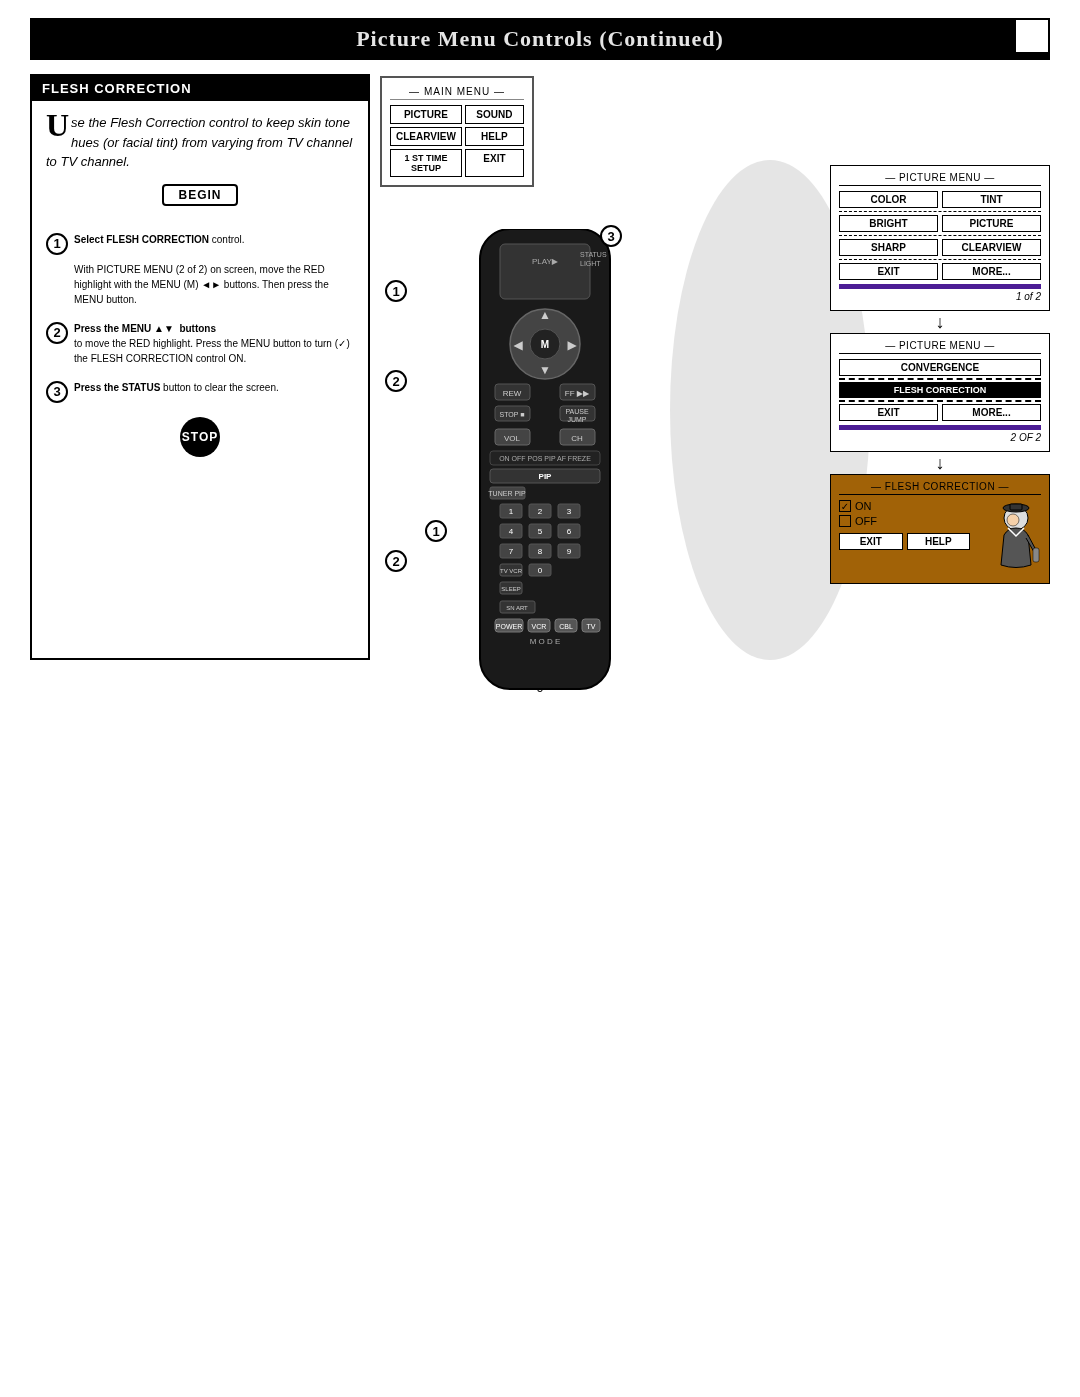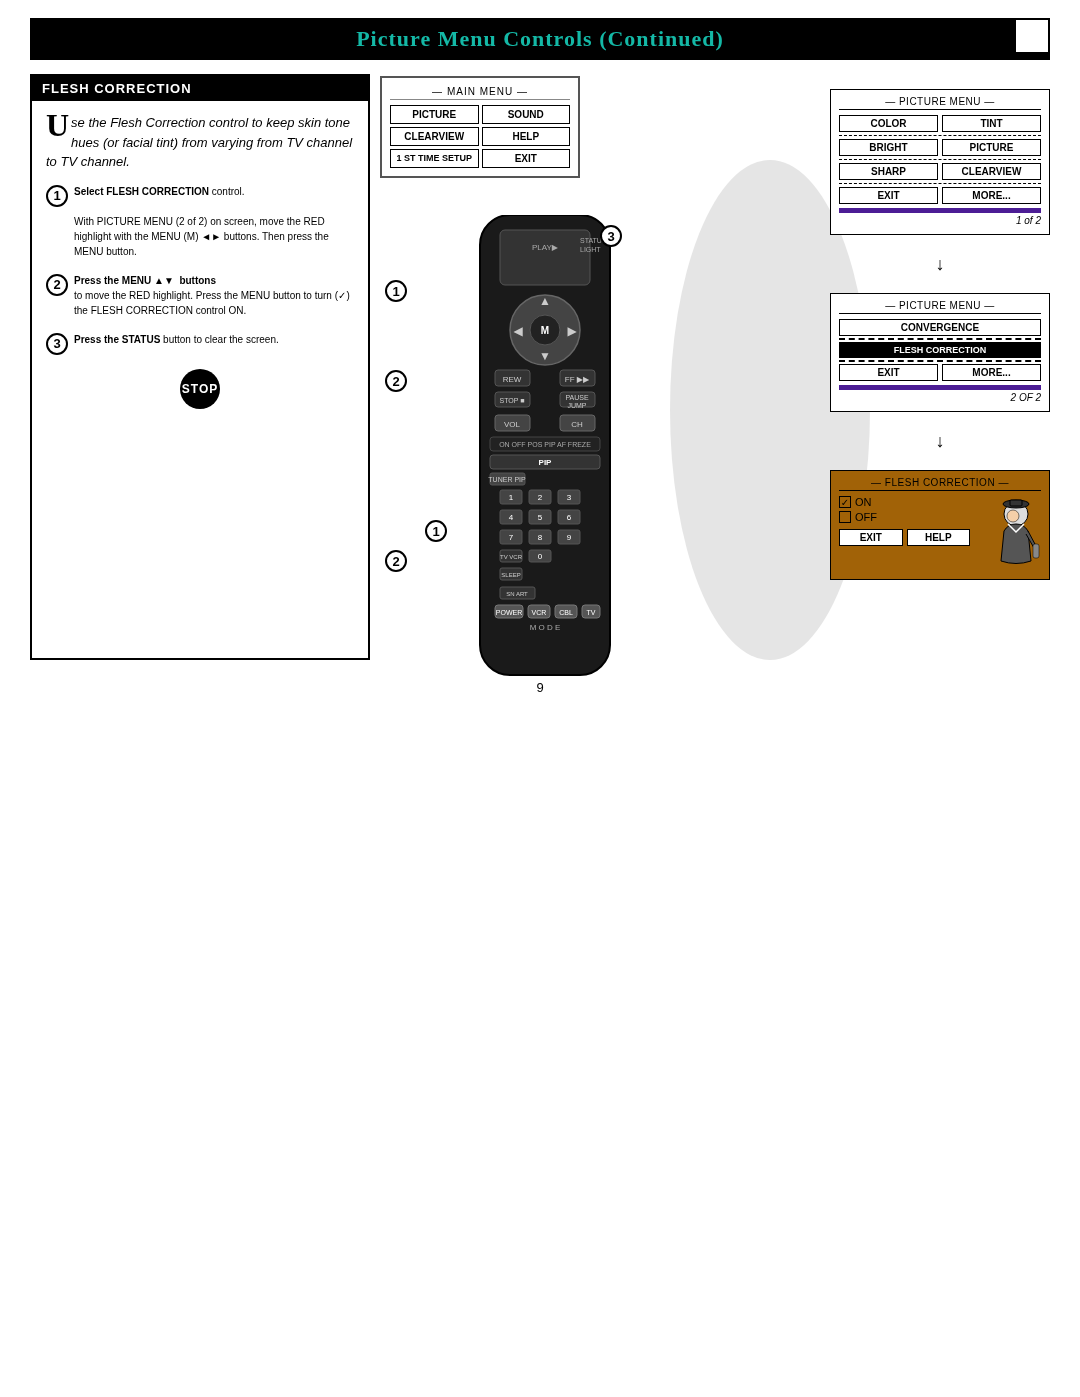--- a/index.html
+++ b/index.html
@@ -9,21 +9,21 @@
       background: #ffffff;
       font-family: Arial, Helvetica, sans-serif;
       font-size: 14px;
       color: #000;
       position: relative;
     }
 
     
     .page-header {
       background: #000;
-      color: #14b8a6;
+      color: #e5e5e5;
       text-align: center;
       padding: 8px 20px;
       margin: 18px 30px 0 30px;
       display: flex;
       align-items: center;
       justify-content: center;
       position: relative;
     }
     .page-header h1 {
       font-size: 22px;
@@ -147,22 +147,23 @@
       position: relative;
       min-height: 600px;
     }
 
     
     .right-panel {
       width: 220px;
       flex-shrink: 0;
       display: flex;
       flex-direction: column;
-      gap: 18px;
+      gap: 0;
       margin-top: 29px;
+      justify-content: center;
     }
 
     
     .menu-screen {
       border: 1.5px solid #000;
       padding: 6px 8px 8px 8px;
       font-size: 11px;
       position: relative;
       background: #fff;
     }
@@ -285,20 +286,23 @@
 
   <div class="left-panel">
     <div class="left-panel-title">FLESH CORRECTION</div>
     <div class="left-panel-body">
 
       <div class="intro-text">
         <span class="drop-cap">U</span>
         <span>se the  Flesh Correction control to keep skin tone hues (or facial tint) from varying from TV channel to TV channel.</span>
       </div>
 
+      <div style="text-align:center; margin-bottom:14px;">
+        <span class="begin-btn">BEGIN</span>
+      </div>
 
       <div class="step">
         <div class="step-num">1</div>
         <div class="step-content">
           <strong>Select FLESH CORRECTION</strong> control.
           <br><br>
           With PICTURE MENU (2 of 2) on screen, move the RED highlight with the MENU (M) ◄► buttons. Then press the MENU button.
         </div>
       </div>
 
@@ -323,39 +327,39 @@
         </div>
       </div>
 
     </div>
   </div>
 
   <div class="center-area" style="position:relative; overflow:visible;">
 
     <div class="gray-arc"></div>
 
-    <div style="position:absolute; top:16px; left:10px; z-index:2; width:200px; border:2px solid #555; padding:8px; background:#fff;">
+    <div style="position:absolute; top:16px; left:10px; z-index:2; width:154px; border:2px solid #555; padding:8px; background:#fff;">
       <div style="font-size:10px; text-align:center; letter-spacing:1px; border-bottom:1px solid #888; margin-bottom:5px; padding-bottom:2px;">— MAIN MENU —</div>
       <div style="display:grid; grid-template-columns:1fr 1fr; gap:3px;">
         <div class="menu-btn">PICTURE</div>
         <div class="menu-btn">SOUND</div>
         <div class="menu-btn">CLEARVIEW</div>
         <div class="menu-btn">HELP</div>
         <div class="menu-btn" style="font-size:9px;">1 ST TIME SETUP</div>
         <div class="menu-btn">EXIT</div>
       </div>
     </div>
 
     <div class="diagram-label" style="position:absolute; top:220px; left:15px; z-index:5;">1</div>
     <div class="diagram-label" style="position:absolute; top:310px; left:15px; z-index:5;">2</div>
     <div class="diagram-label" style="position:absolute; top:165px; left:230px; z-index:5;">3</div>
     <div class="diagram-label" style="position:absolute; top:490px; left:15px; z-index:5;">2</div>
     <div class="diagram-label" style="position:absolute; top:460px; left:55px; z-index:5;">1</div>
 
-    <div style="position:absolute; top:155px; left:80px; z-index:3;">
+    <div style="position:absolute; top:169px; left:80px; z-index:3;">
       <svg width="190" height="480" viewBox="0 0 190 480" xmlns="http://www.w3.org/2000/svg">
 
         <rect x="30" y="0" width="130" height="460" rx="30" ry="30" fill="#1a1a1a" stroke="#000" stroke-width="2"></rect>
 
         <rect x="50" y="15" width="90" height="55" rx="5" fill="#333" stroke="#555" stroke-width="1"></rect>
         <text x="95" y="35" font-size="8" fill="#aaa" text-anchor="middle">PLAY▶</text>
         <text x="130" y="28" font-size="7" fill="#aaa">STATUS</text>
         <text x="130" y="37" font-size="7" fill="#aaa">LIGHT</text>
 
         <circle cx="95" cy="115" r="35" fill="#444" stroke="#666" stroke-width="1.5"></circle>

